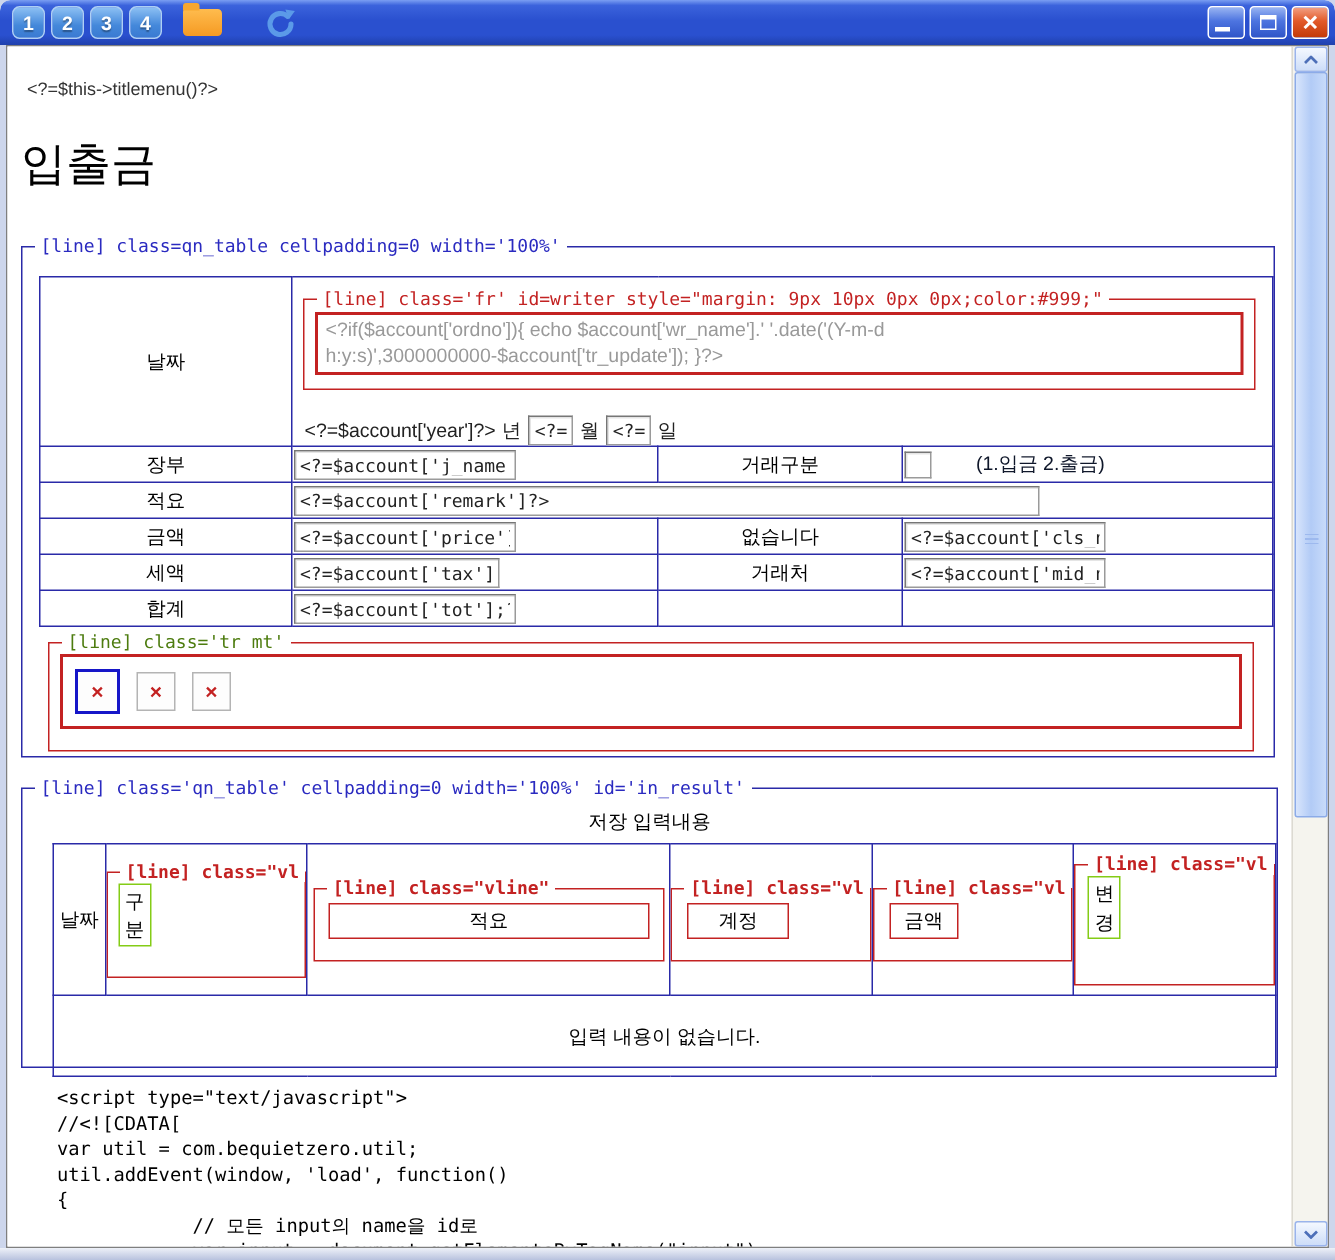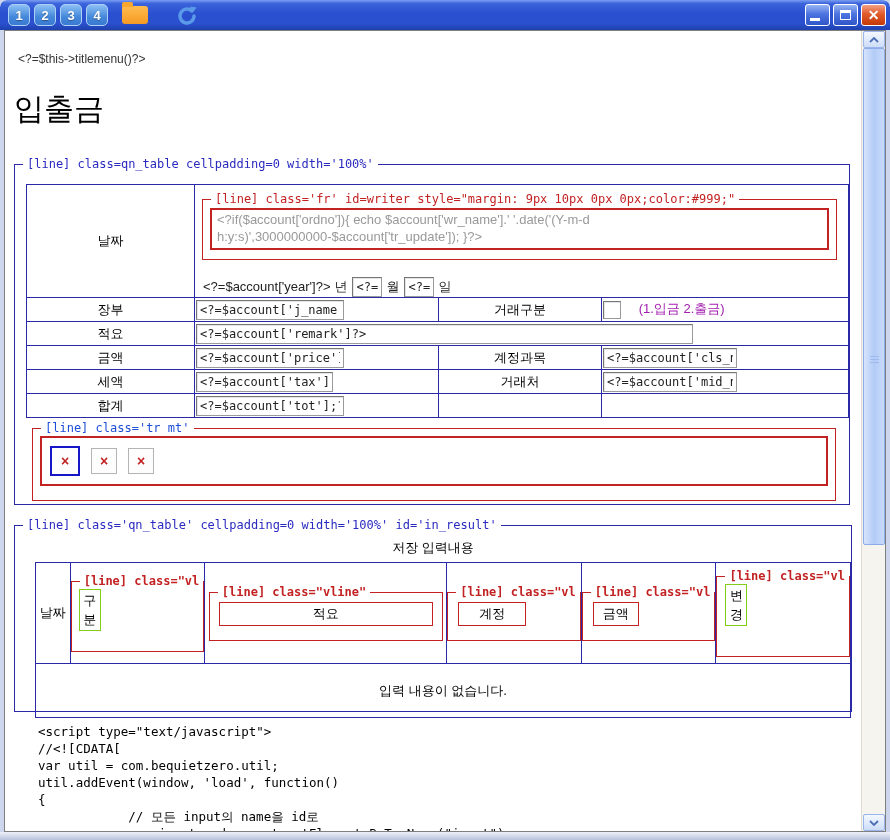--- a/index.html
+++ b/index.html
@@ -57,24 +57,24 @@
   td.lbl { text-align:center; vertical-align:middle; }
 
   .writer-fs { position:relative; margin:7px 11px 16px 7px; height:68px; border:1px solid #c32222; }
   .writer-fs legend { color:#c32222; }
   .code-box { margin:2px 7px 0 7px; border:2px solid #c32222; padding:1px 5px; color:#999; font-size:13px; line-height:17px; height:42px; overflow:hidden; }
   .date-line { margin:6px 0 0 8px; font-size:13px; color:#222; display:flex; align-items:center; gap:4px; }
 
   input.fld { height:20px; border:1px solid #9a9a9a; border-top-color:#767676; border-left-color:#767676;
     box-shadow:inset 1px 1px 0 rgba(0,0,0,.10); background:#fff; font-family:"DejaVu Sans Mono", monospace;
     font-size:12px; color:#222; padding:1px 3px; margin:1px 0 0 1px; vertical-align:middle; }
-  .hint { color:#a21caf; font-size:13px; margin-left:14px; }
+  .hint { color:#0f172a; font-size:13px; margin-left:26px; }
 
   .fs-trmt { left:17px; top:250px; width:804px; height:80px; border-color:#c32222; }
-  .fs-trmt legend { color:#1d4ed8;margin-top:32px; }
+  .fs-trmt legend { color:#4d7c0f;margin-top:32px; }
   .x-row { margin:1px 7px 0 7px; border:2px solid #c32222; height:50px; display:flex; align-items:center; padding-left:8px; gap:11px; }
   .imgbox { width:26px; height:26px; border:1px solid #b4b4b4; background:#fdfdfd; display:flex; align-items:center; justify-content:center; }
   .imgbox .bx { color:#c32222; font-size:14px; font-weight:bold; line-height:1; }
   .imgbox.focused { width:30px; height:30px; border:2px solid #1616c8; }
 
   .caption { text-align:center; font-size:13px; color:#000; margin-top:7px; }
   table.result { position:absolute; left:20px; top:30px; border-collapse:collapse; table-layout:fixed; }
   table.result td { border:1px solid #2a2aa8; padding:0; font-size:13px; vertical-align:middle; overflow:hidden; }
   .hdr-fs { position:relative; border:1px solid #c32222; margin:0 auto; overflow:hidden; }
   .hdr-fs legend { color:#c32222; font-weight:bold; }
@@ -154,21 +154,21 @@
               <span class="hint">(1.입금 2.출금)</span>
             </td>
           </tr>
           <tr style="height:24px">
             <td class="lbl">적요</td>
             <td colspan="3"><input class="fld" style="width: 497px;" value="&lt;?=$account['remark']?&gt;"></td>
           </tr>
           <tr style="height:24px">
             <td class="lbl">금액</td>
             <td><input class="fld" style="width: 148px;" value="&lt;?=$account['price']?&gt;"></td>
-            <td class="lbl">계정과목</td>
+            <td class="lbl">없습니다</td>
             <td><input class="fld" style="width: 134px;" value="&lt;?=$account['cls_name"></td>
           </tr>
           <tr style="height:24px">
             <td class="lbl">세액</td>
             <td><input class="fld" style="width: 137px;" value="&lt;?=$account['tax']?&gt;"></td>
             <td class="lbl">거래처</td>
             <td><input class="fld" style="width: 134px;" value="&lt;?=$account['mid_nam"></td>
           </tr>
           <tr style="height:24px">
             <td class="lbl">합계</td>

